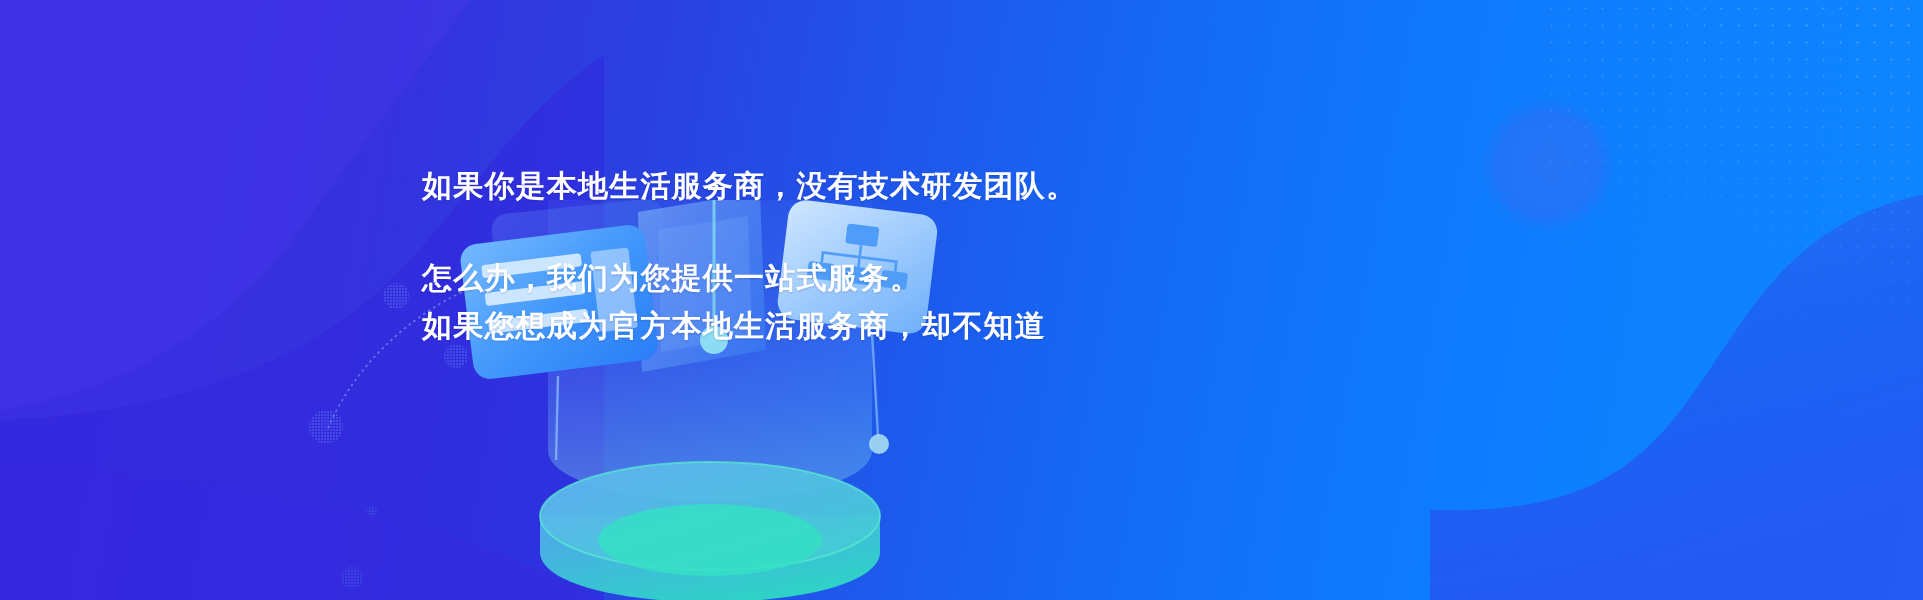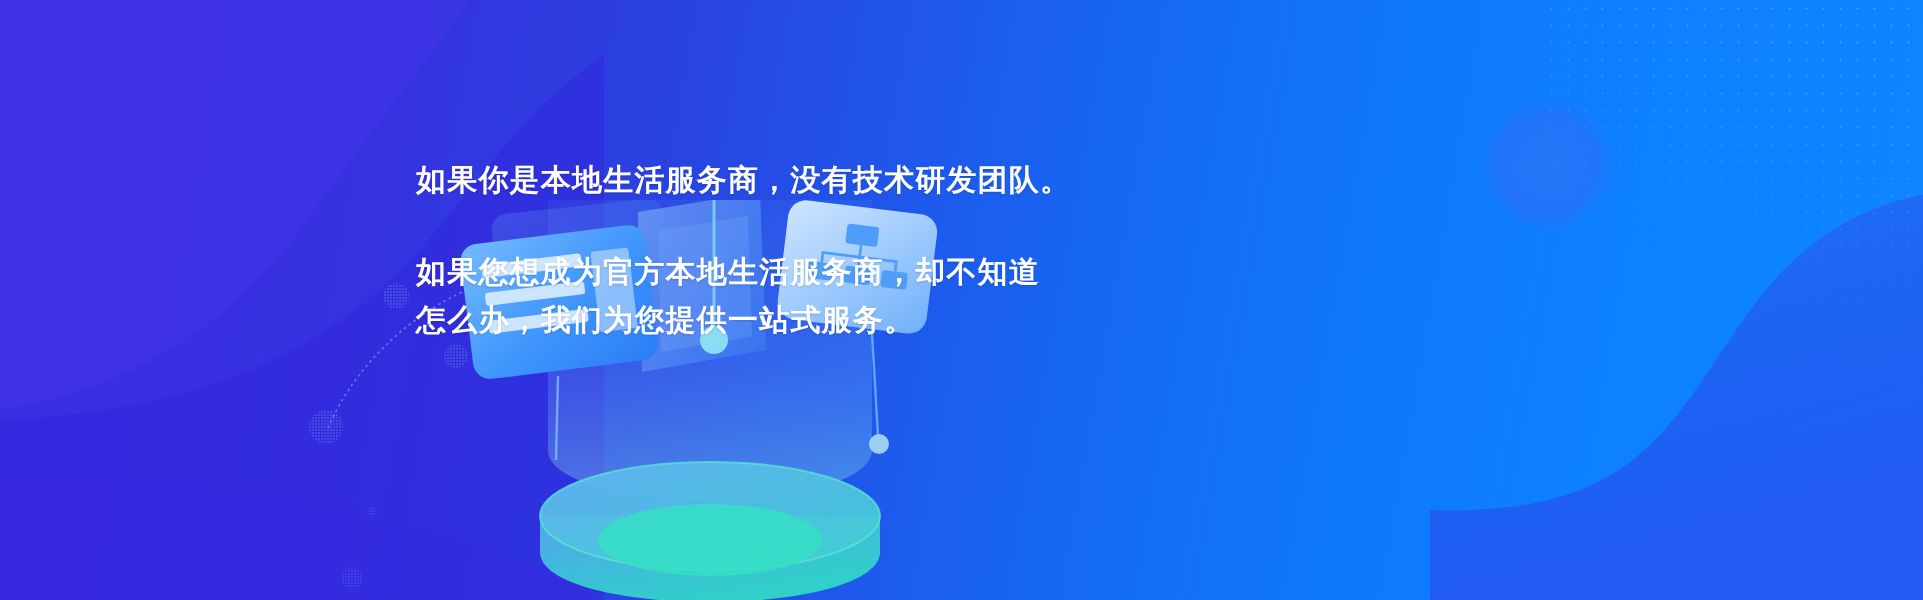--- a/index.html
+++ b/index.html
@@ -63,21 +63,21 @@
   .illo svg { display:block; width:100%; height:100%; }
 
   
   .copy {
     position: absolute;
     left: 412px;
     top: 152px;
     width: 760px;
     color: #ffffff;
   }
-  .para { margin: 4px; }
+  .para { margin: 10px; }
   .para + .para { margin-top: 44px; }
   .line {
     display: block;
     font-size: 30px;
     line-height: 48px;
     font-weight: 700;
     letter-spacing: 1.2px;
     white-space: nowrap;
     text-shadow: 0 1px 2px rgba(10, 20, 90, 0.18);
   }
@@ -242,18 +242,18 @@
         <ellipse cx="280" cy="340" rx="112" ry="36" fill="#35dfc4" opacity="0.85"></ellipse>
       </g>
     </svg>
   </div>
 
   <div class="copy">
     <p class="para">
       <span class="line">如果你是本地生活服务商，没有技术研发团队。</span>
     </p>
     <p class="para">
+      <span class="line">怎么办，我们为您提供一站式服务。</span>
       <span class="line">如果您想成为官方本地生活服务商，却不知道</span>
-      <span class="line">怎么办，我们为您提供一站式服务。</span>
     </p>
   </div>
 
 </div>
 
 </body></html>

